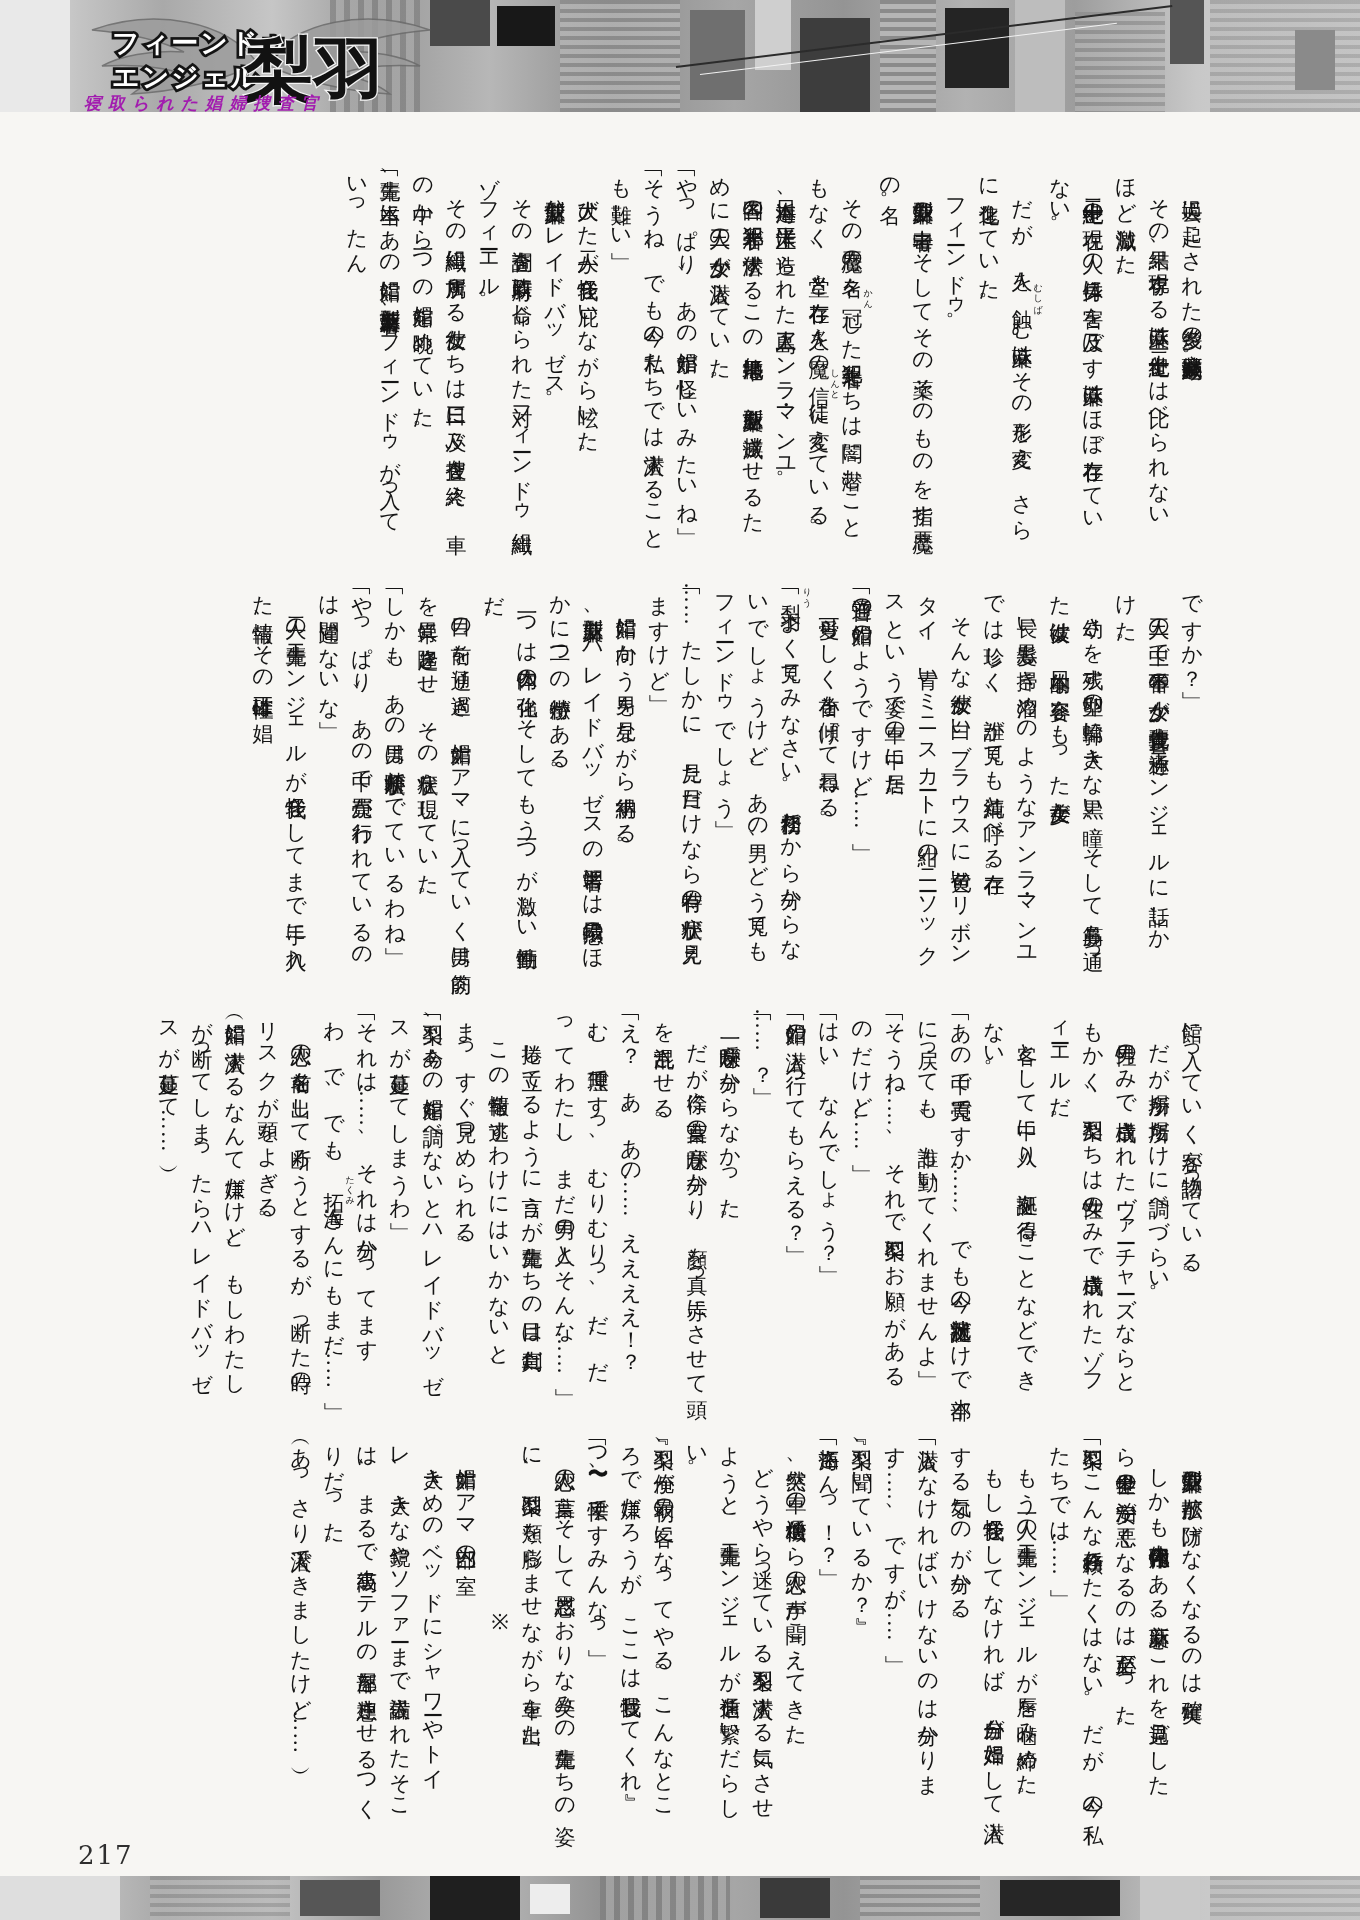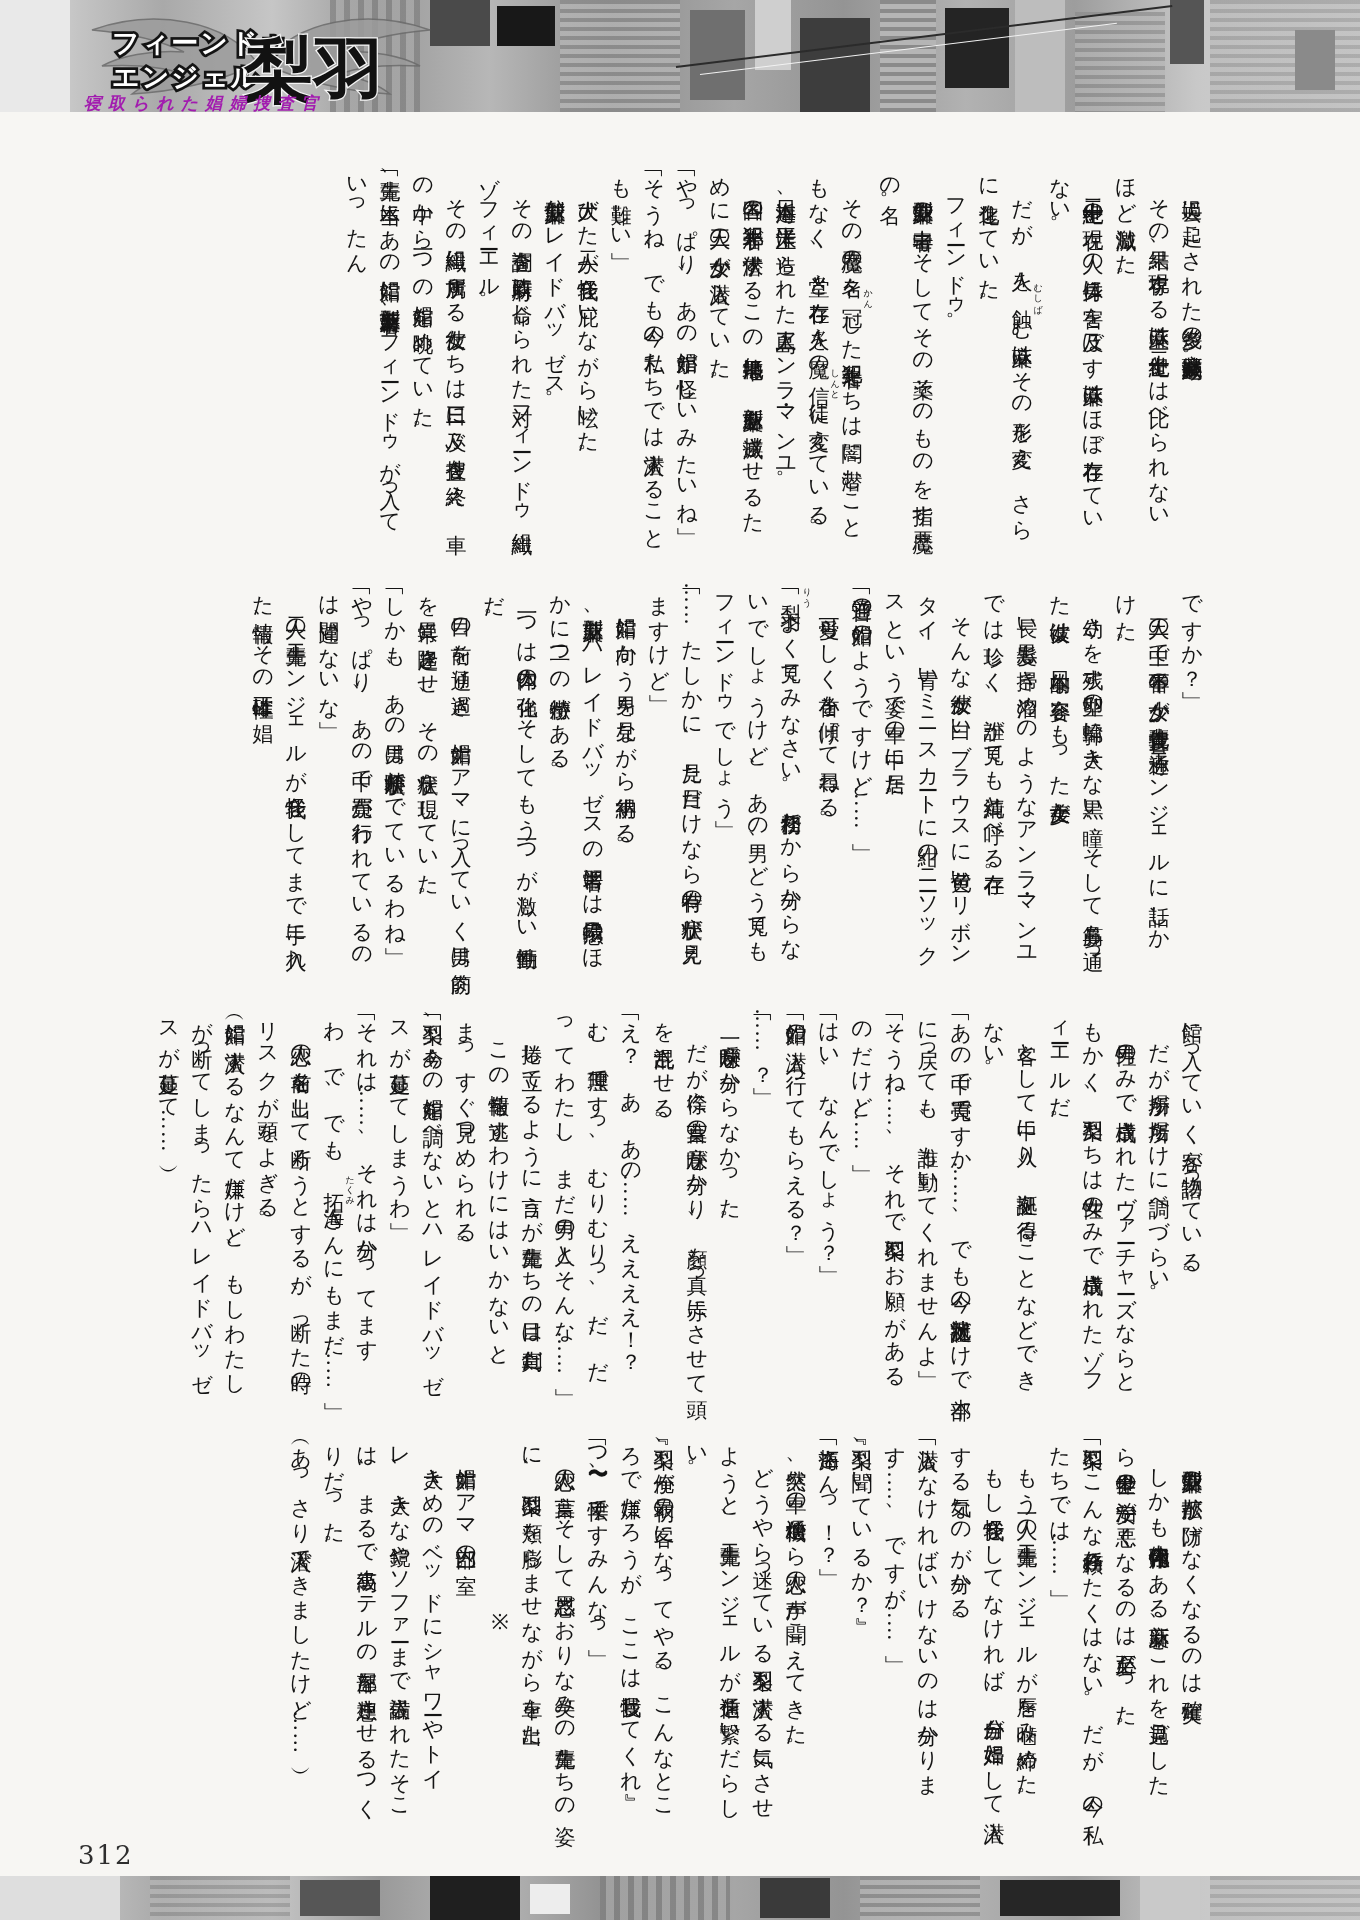--- a/index.html
+++ b/index.html
@@ -175,21 +175,21 @@
       <p class="indent">どうやら迷っている梨羽を潜入する気にさせようと、先輩エンジェルが通信を繋いだらしい。</p>
       <p>『梨羽、俺が最初の客になってやる。こんなところで嫌だろうが、ここは我慢してくれ』</p>
       <p>「つ〜〜〜、卑怯ですみんなっ」</p>
       <p class="indent">恋人の言葉、そして思惑どおりな笑みの先輩たちの姿に、梨羽は頬を膨らませながら車を出た。</p>
       <p class="scene-break">※</p>
       <p class="indent">娼館ナアマ内部の一室。</p>
       <p class="indent">大きめのベッドにシャワーやトイレ、大きな鏡やソファーまで設備されたそこは、まるで高級ホテルの部屋を連想させるつくりだった。</p>
       <p>（あっさり潜入できましたけど……）</p>
     </div>
 
-  <div class="page-number">312</div>
+  <div class="page-number">217</div>
 
   <div class="glitch glitch-bottom">
     <div class="g" style="left:0;top:0;width:120px;height:44px;background:#dedede;"></div>
     <div class="g stripes" style="left:150px;top:0;width:140px;height:44px;opacity:.6;"></div>
     <div class="g" style="left:300px;top:4px;width:80px;height:36px;background:#565656;"></div>
     <div class="g" style="left:430px;top:0;width:90px;height:44px;background:#1f1f1f;"></div>
     <div class="g" style="left:530px;top:8px;width:40px;height:30px;background:#ededed;"></div>
     <div class="g stripes-v" style="left:600px;top:0;width:130px;height:44px;opacity:.75;"></div>
     <div class="g" style="left:760px;top:2px;width:70px;height:40px;background:#3a3a3a;"></div>
     <div class="g stripes" style="left:860px;top:0;width:120px;height:44px;opacity:.8;"></div>

